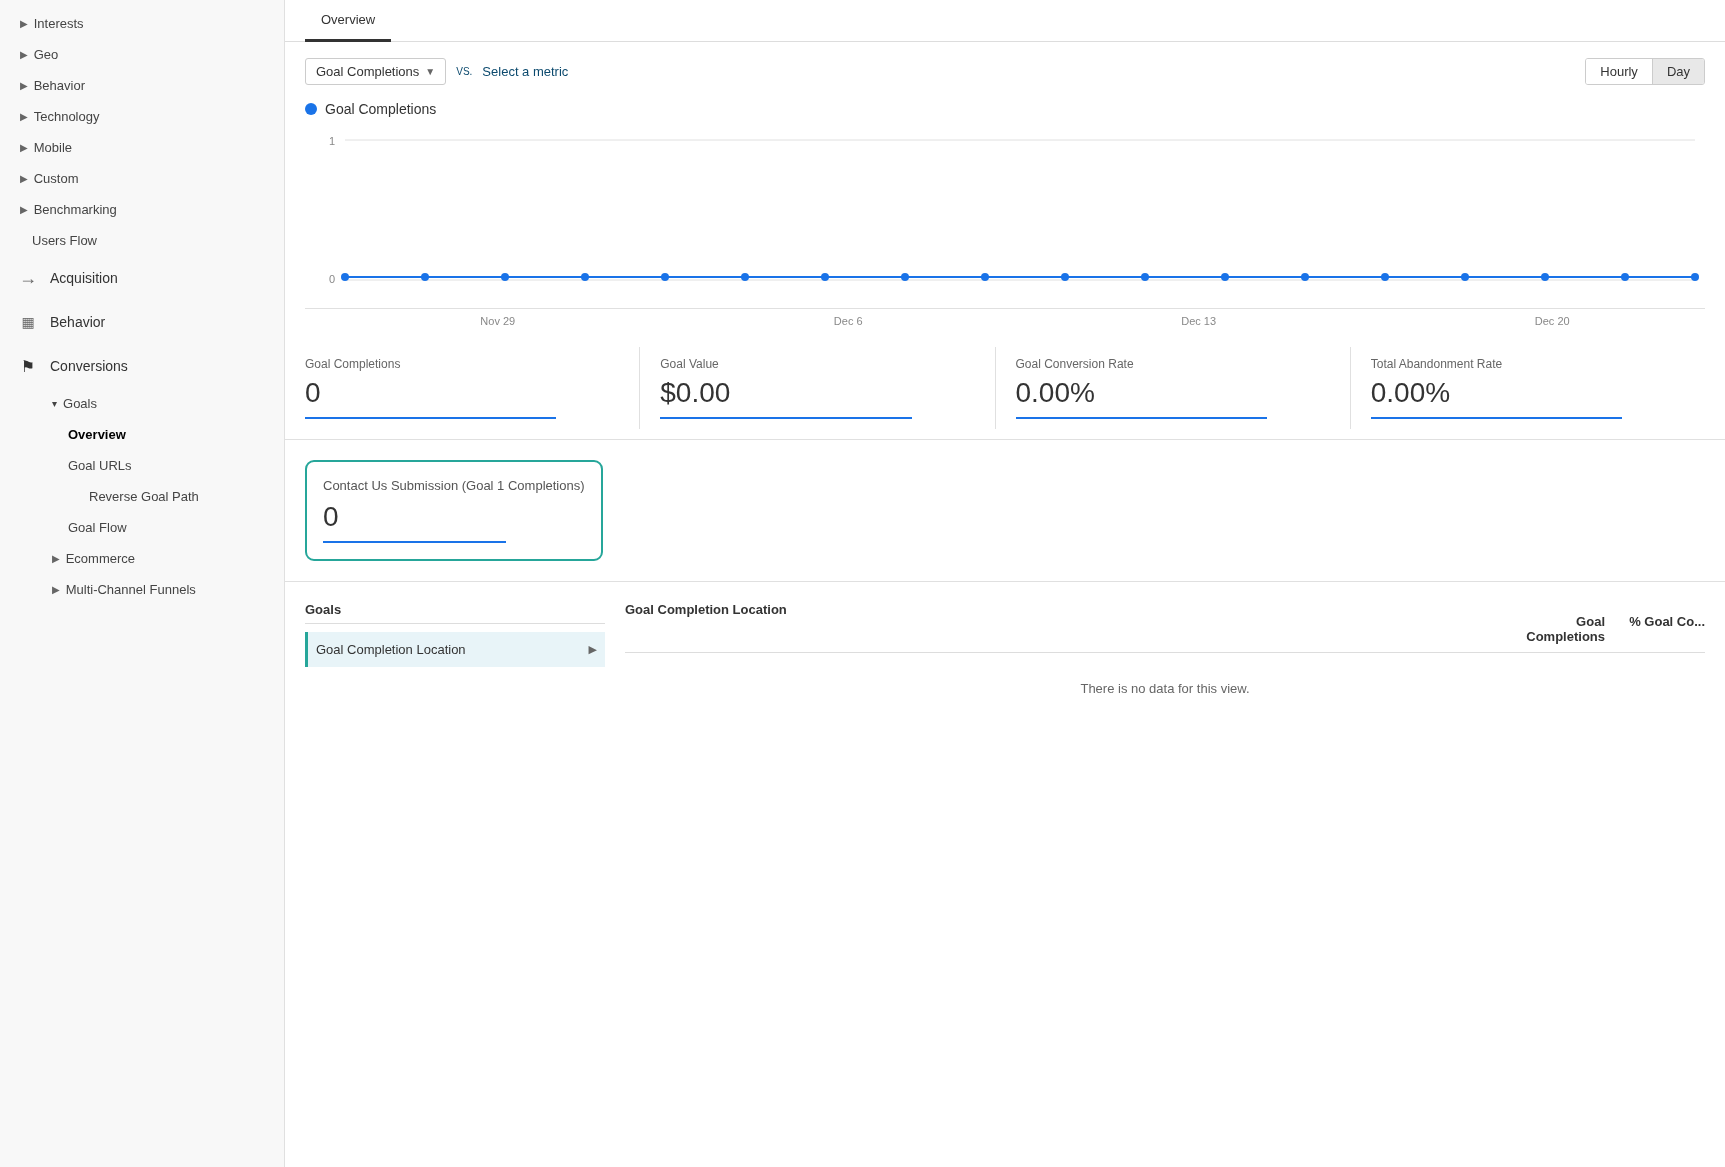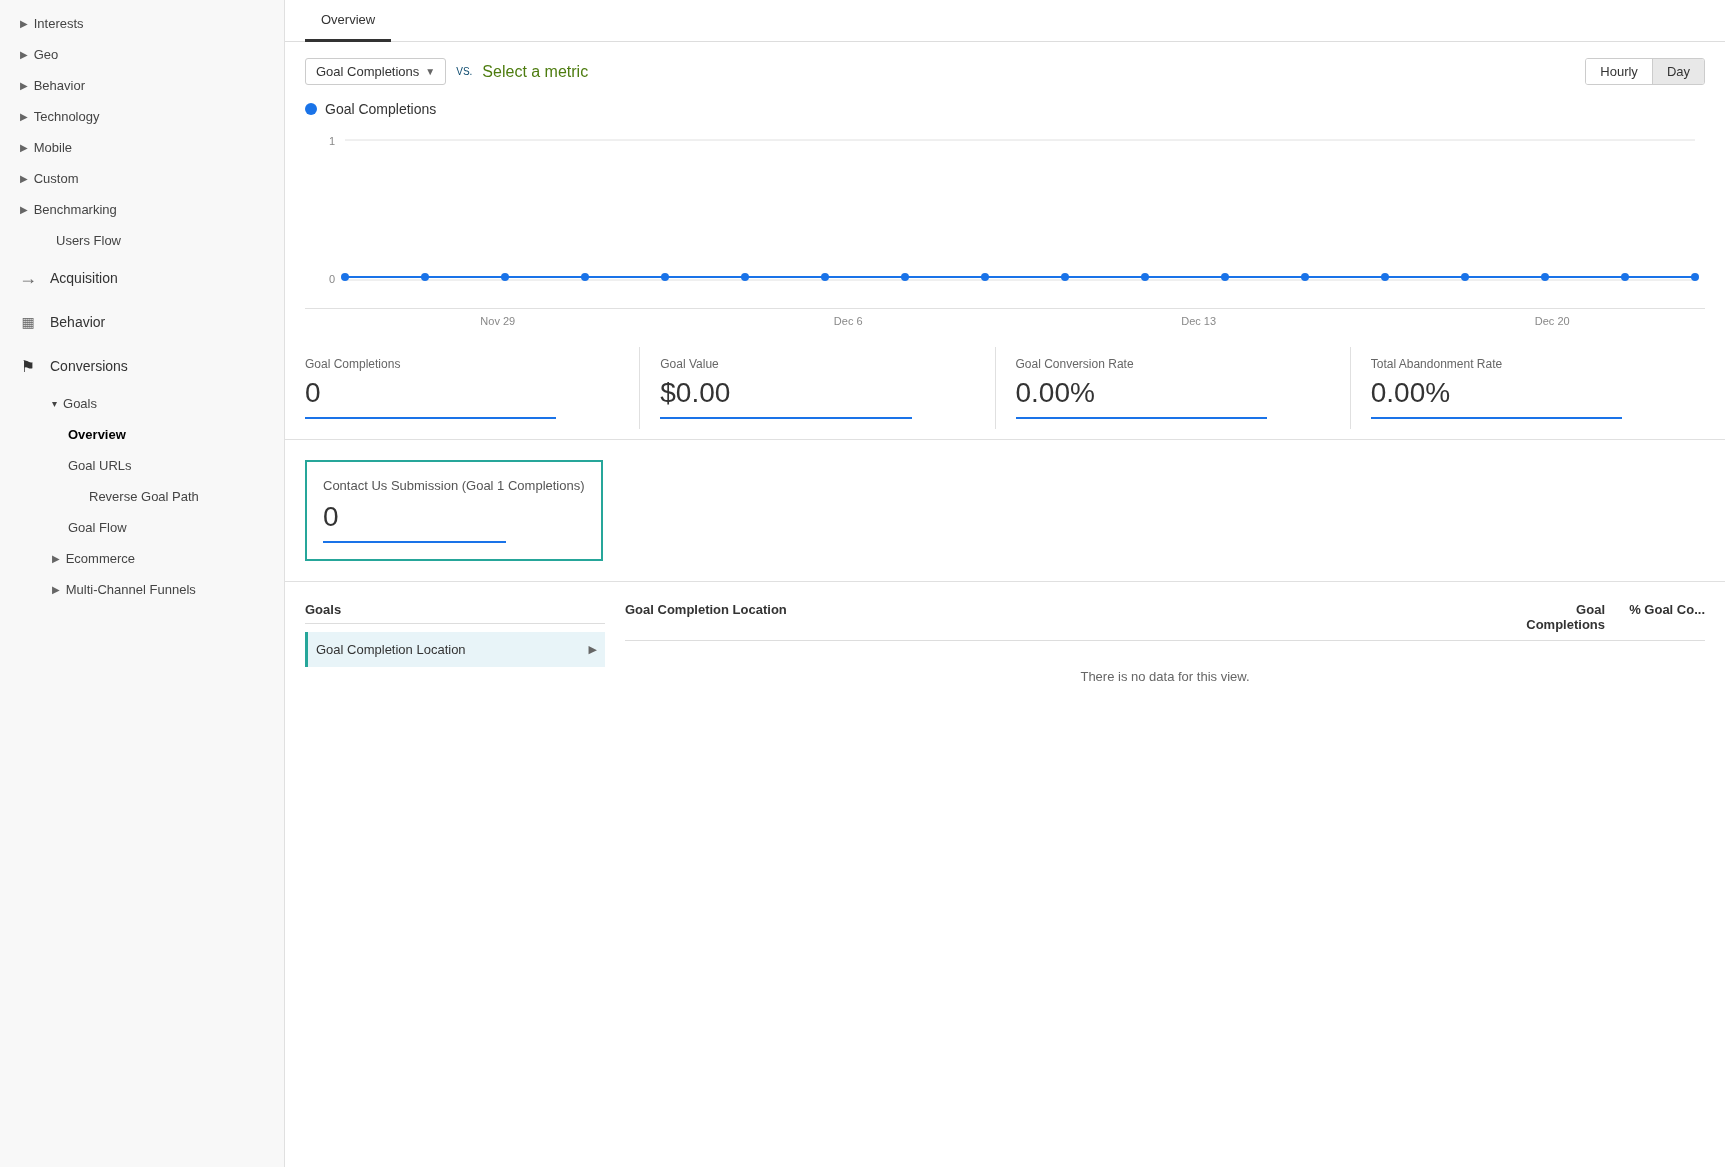--- a/index.html
+++ b/index.html
@@ -20,21 +20,21 @@
       padding: 8px 16px 8px 20px;
       cursor: pointer;
       color: #444;
       font-size: 13px;
     }
     .sidebar-item .arrow {
       margin-right: 6px;
       font-size: 10px;
       color: #666;
     }
-    .sidebar-item.no-arrow { padding-left: 56px; align-items: flex-end; }
+    .sidebar-item.no-arrow { padding-left: 32px; align-items: flex-end; }
     .sidebar-item.active-bold { font-weight: bold; color: #000; padding-left: 52px; }
     .sidebar-item.sub { padding-left: 52px; color: #444; }
 
     
     .sidebar-category {
       display: flex;
       align-items: center;
       padding: 10px 16px;
       cursor: pointer;
       color: #333;
@@ -108,21 +108,21 @@
       border: 1px solid #ccc;
       border-radius: 3px;
       padding: 5px 10px;
       cursor: pointer;
       background: #fff;
       font-size: 13px;
       gap: 6px;
     }
     .metric-dropdown .dropdown-arrow { font-size: 10px; color: #666; }
     .vs-label { color: #0c4a6e; font-size: 10px; }
-    .select-metric { color: #4d7c0f; font-size: 16px; cursor: pointer; }
+    .select-metric { color: #0c4a6e; font-size: 13px; cursor: pointer; }
 
     .hourly-day-btns {
       display: flex;
       border: 1px solid #ccc;
       border-radius: 3px;
       overflow: hidden;
     }
     .hd-btn {
       padding: 5px 14px;
       font-size: 13px;
@@ -205,21 +205,21 @@
       background: #1a73e8;
       width: 80%;
     }
 
     
     .goal-card-container {
       padding: 20px;
     }
     .goal-card {
       border: 2px solid #26a69a;
-      border-radius: 0;
+      border-radius: 9px;
       padding: 16px;
       display: inline-block;
       min-width: 260px;
       max-width: 300px;
     }
     .goal-card-title {
       font-size: 13px;
       color: #555;
       margin-bottom: 8px;
     }
@@ -281,21 +281,21 @@
       border-bottom: 1px solid #ddd;
       padding-bottom: 8px;
       margin-bottom: 8px;
     }
     .data-table-header-col {
       flex: 1;
       font-size: 13px;
       font-weight: bold;
       color: #333;
     }
-    .data-table-header-col.right { text-align: right; }
+    .data-table-header-col.right { text-align: right; margin-top: 12px; }
     .data-table-no-data {
       text-align: center;
       color: #666;
       font-size: 13px;
       padding: 20px;
     }
 
     
     ::-webkit-scrollbar { width: 6px; }
     ::-webkit-scrollbar-track { background: #f1f1f1; }

